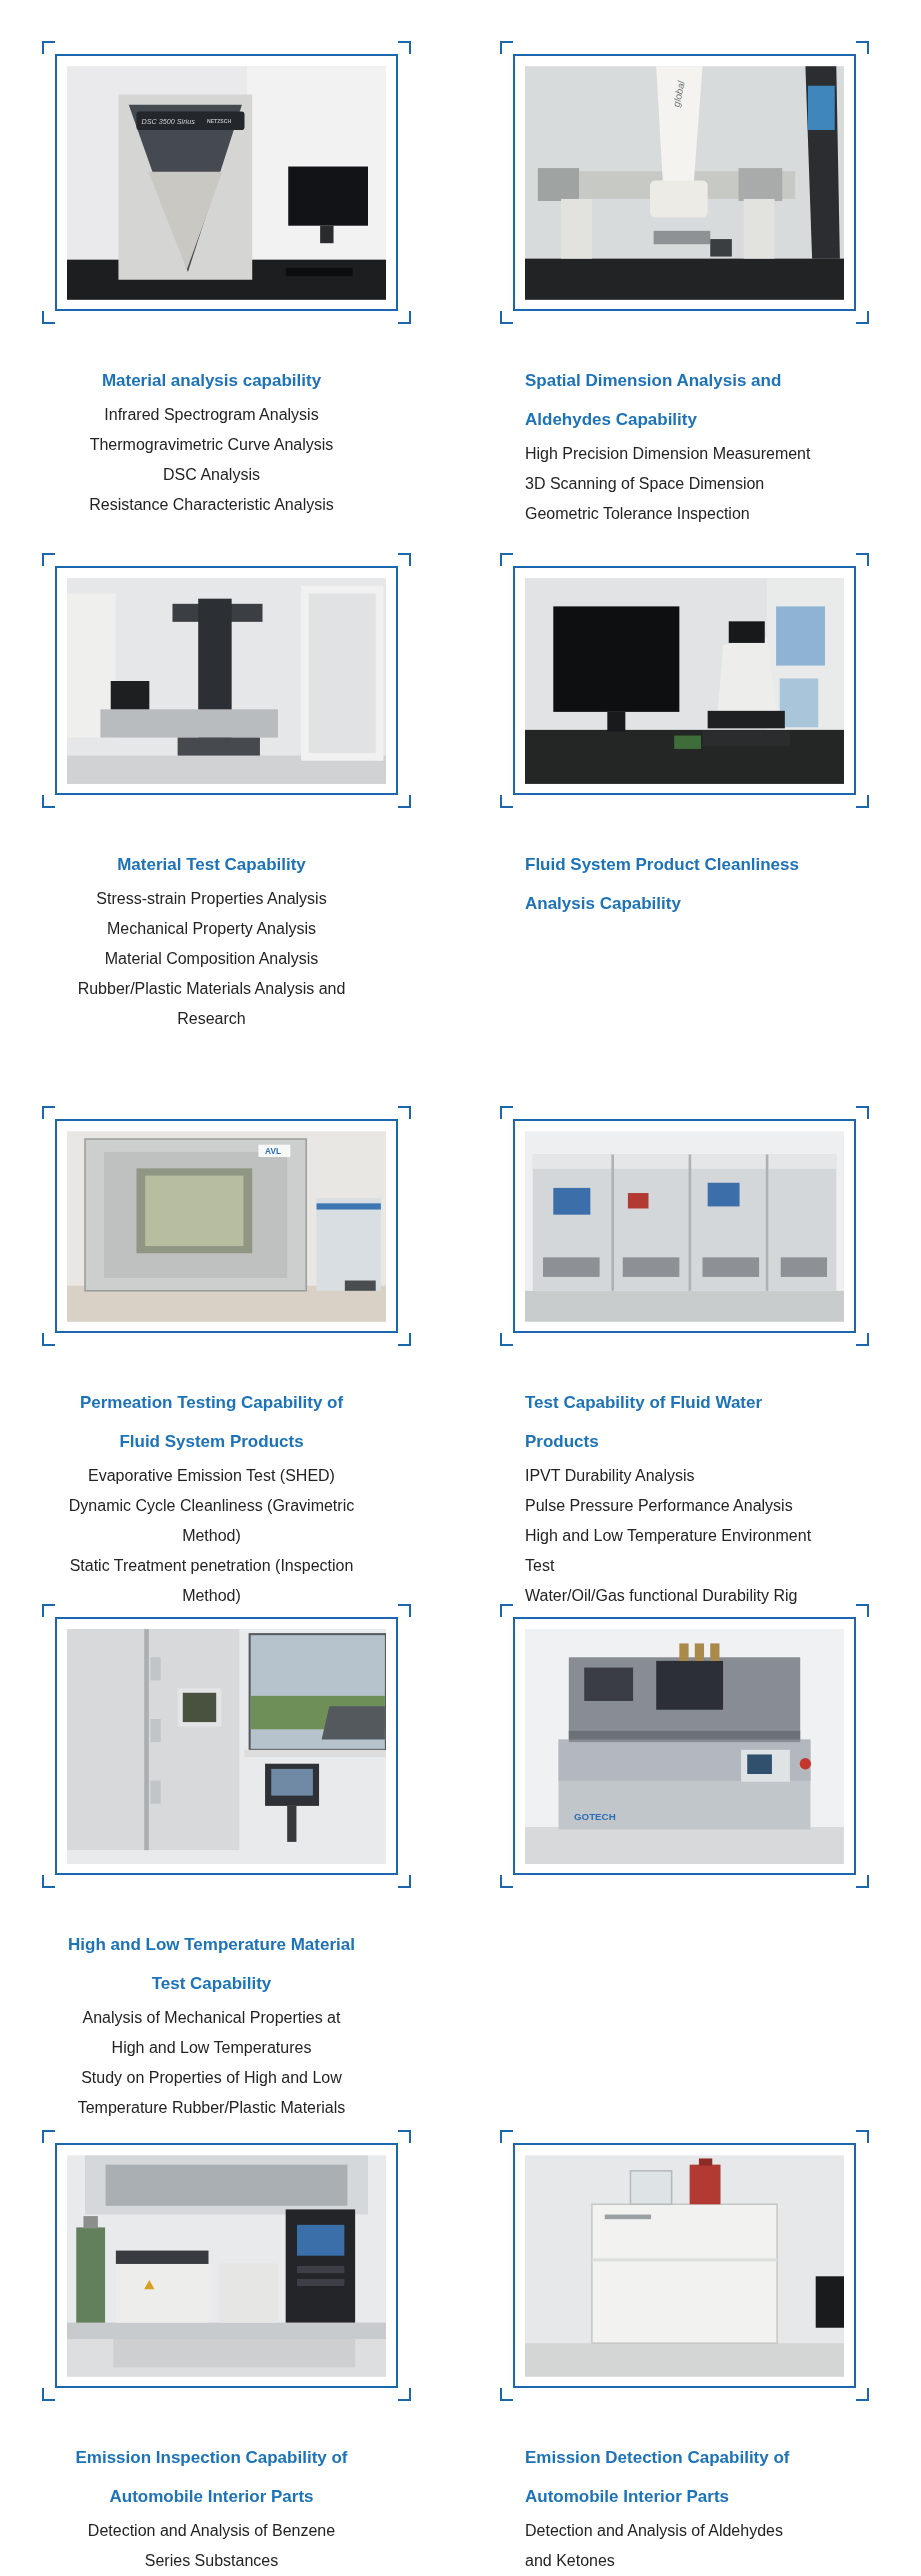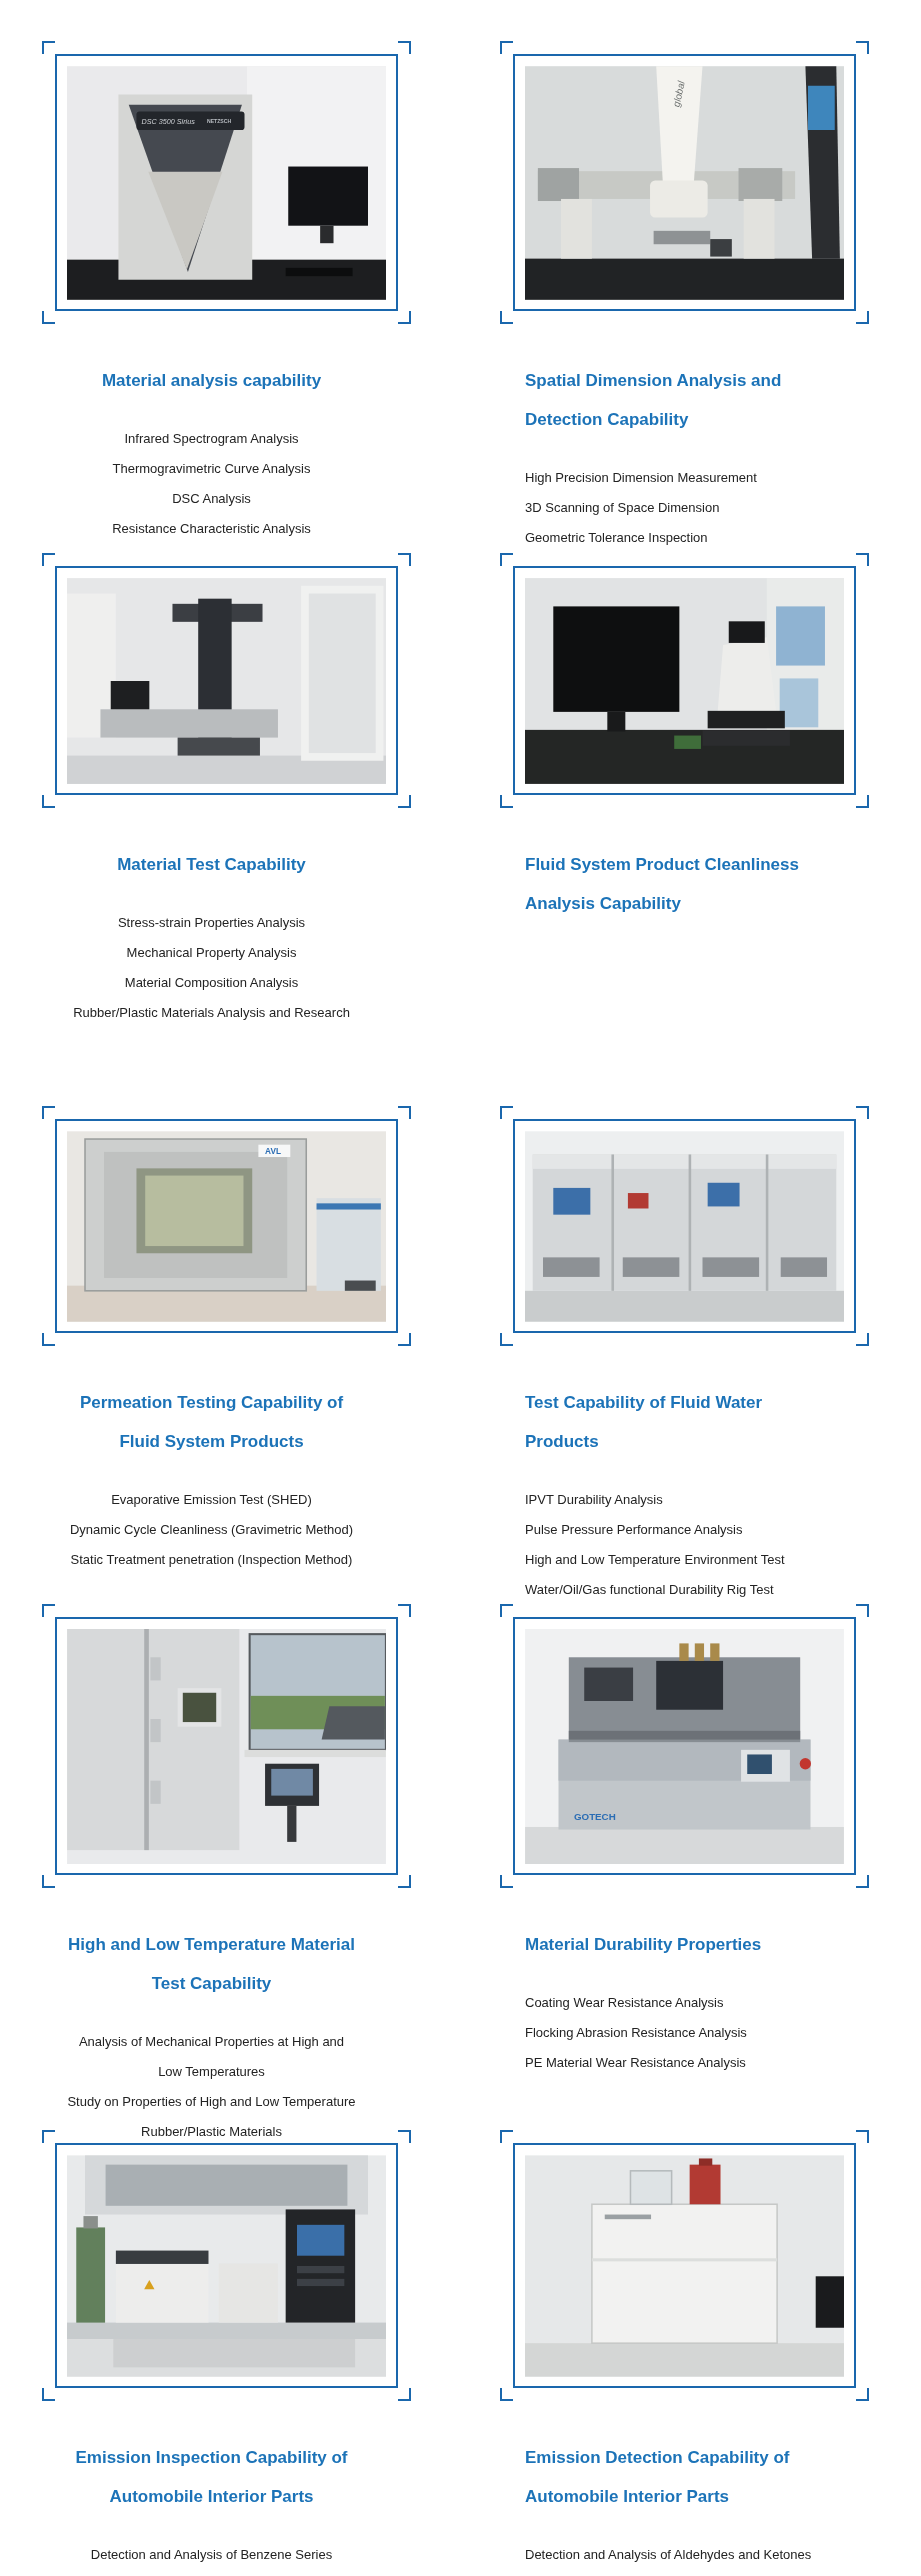--- a/index.html
+++ b/index.html
@@ -25,21 +25,21 @@
   .photo{display:block;width:319px;}
   .r1 .photo{height:234px;}
   .r2 .photo{height:206px;}
   .r3 .photo{height:191px;}
   .r4 .photo{height:235px;}
   .r5 .photo{height:222px;}
   .photo svg{display:block;width:100%;height:100%;}
 
   .text{margin:37px 0 0 25px;width:289px;}
   .title{color:#1c73b8;font-size:17px;line-height:39px;font-weight:bold;}
-  .items{color:#232323;font-size:13px;line-height:30px;margin-top:24px;}
+  .items{color:#232323;font-size:16px;line-height:30px;}
   .svg-label{font-family:"Liberation Sans",sans-serif;}
 </style>
 </head>
 <body>
 
 <section class="card c-left r1">
   <div class="frame">
     <span class="corner tl"></span>
     <span class="corner tr"></span>
     <span class="corner bl"></span>
@@ -95,21 +95,21 @@
           <text x="300" y="80" font-size="19" font-style="italic" fill="#6b6f6e" class="svg-label" transform="rotate(-78 300 80)">global</text>
           <rect x="250" y="320" width="110" height="26" fill="#8e9294"></rect>
           <rect x="360" y="336" width="42" height="34" fill="#3b3e41"></rect>
           <polygon points="545,0 605,0 612,374 558,374" fill="#2b2d30"></polygon>
           <rect x="550" y="38" width="52" height="86" fill="#3e86bc"></rect>
         </svg>
       </div>
     </div>
   </div>
   <div class="text">
-    <div class="title">Spatial Dimension Analysis and Detection Capability</div>
+    <div class="title">Spatial Dimension Analysis and Aldehydes Capability</div>
     <div class="items">
       <div>High Precision Dimension Measurement</div>
       <div>3D Scanning of Space Dimension</div>
       <div>Geometric Tolerance Inspection</div>
     </div>
   </div>
 </section>
 
 <section class="card c-left r2">
   <div class="frame">
@@ -303,28 +303,20 @@
           <circle cx="545" cy="262" r="11" fill="#c2362e"></circle>
           <rect x="85" y="55" width="450" height="165" fill="#878d93"></rect>
           <rect x="115" y="75" width="95" height="65" fill="#3a3e44"></rect>
           <rect x="255" y="62" width="130" height="95" fill="#2c3036"></rect>
           <rect x="300" y="28" width="18" height="34" fill="#a98a4a"></rect>
           <rect x="330" y="28" width="18" height="34" fill="#a98a4a"></rect>
           <rect x="360" y="28" width="18" height="34" fill="#a98a4a"></rect>
           <rect x="85" y="198" width="450" height="17" fill="#6c7177"></rect>
         </svg>
       </div>
-    </div>
-  </div>
-  <div class="text">
-    <div class="title">Material Durability Properties</div>
-    <div class="items">
-      <div>Coating Wear Resistance Analysis</div>
-      <div>Flocking Abrasion Resistance Analysis</div>
-      <div>PE Material Wear Resistance Analysis</div>
     </div>
   </div>
 </section>
 
 <section class="card c-left r5">
   <div class="frame">
     <span class="corner tl"></span>
     <span class="corner tr"></span>
     <span class="corner bl"></span>
     <span class="corner br"></span>

